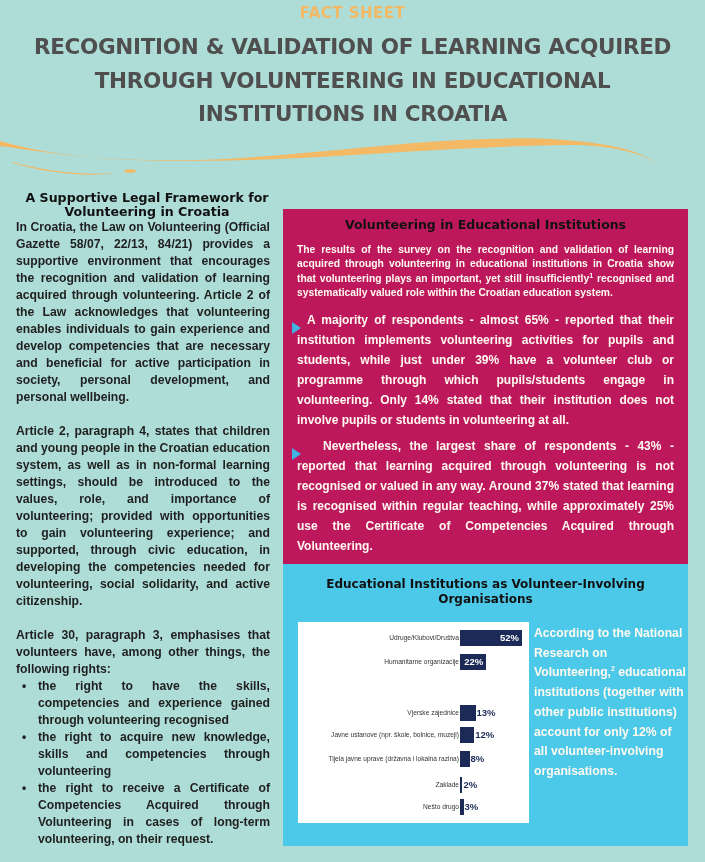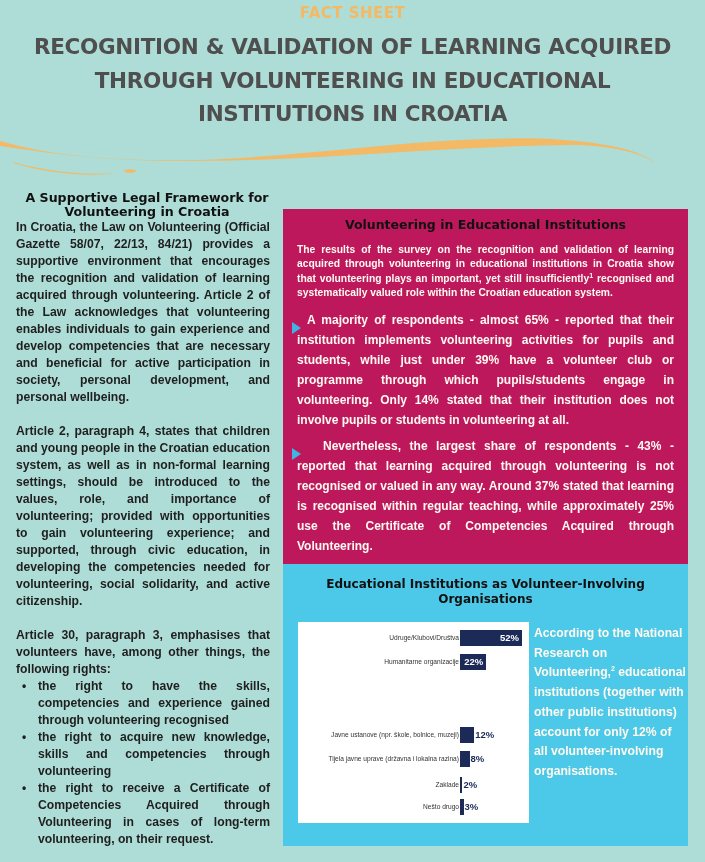--- a/index.html
+++ b/index.html
@@ -140,20 +140,25 @@
       <div class="bar-row" style="top: 4px;">
         <div class="bar-label">Udruge/Klubovi/Društva</div>
         <div class="bar" style="width: 62px;"></div>
         <div class="bar-val inside" style="left: 150px; width: 59px;">52%</div>
       </div>
       <div class="bar-row" style="top: 28px;">
         <div class="bar-label">Humanitarne organizacije</div>
         <div class="bar" style="width: 26.2308px;"></div>
         <div class="bar-val inside" style="left: 150px; width: 23.2308px;">22%</div>
       </div>
+      <div class="bar-row" style="top: 79px;">
+        <div class="bar-label">Vjerske zajednice</div>
+        <div class="bar" style="width: 15.5px;"></div>
+        <div class="bar-val outside" style="left: 166.5px;">13%</div>
+      </div>
       <div class="bar-row" style="top: 101px;">
         <div class="bar-label">Javne ustanove (npr. škole, bolnice, muzeji)</div>
         <div class="bar" style="width: 14.3077px;"></div>
         <div class="bar-val outside" style="left: 165.308px;">12%</div>
       </div>
       <div class="bar-row" style="top: 125px;">
         <div class="bar-label">Tijela javne uprave (državna i lokalna razina)</div>
         <div class="bar" style="width: 9.53846px;"></div>
         <div class="bar-val outside" style="left: 160.538px;">8%</div>
       </div>

